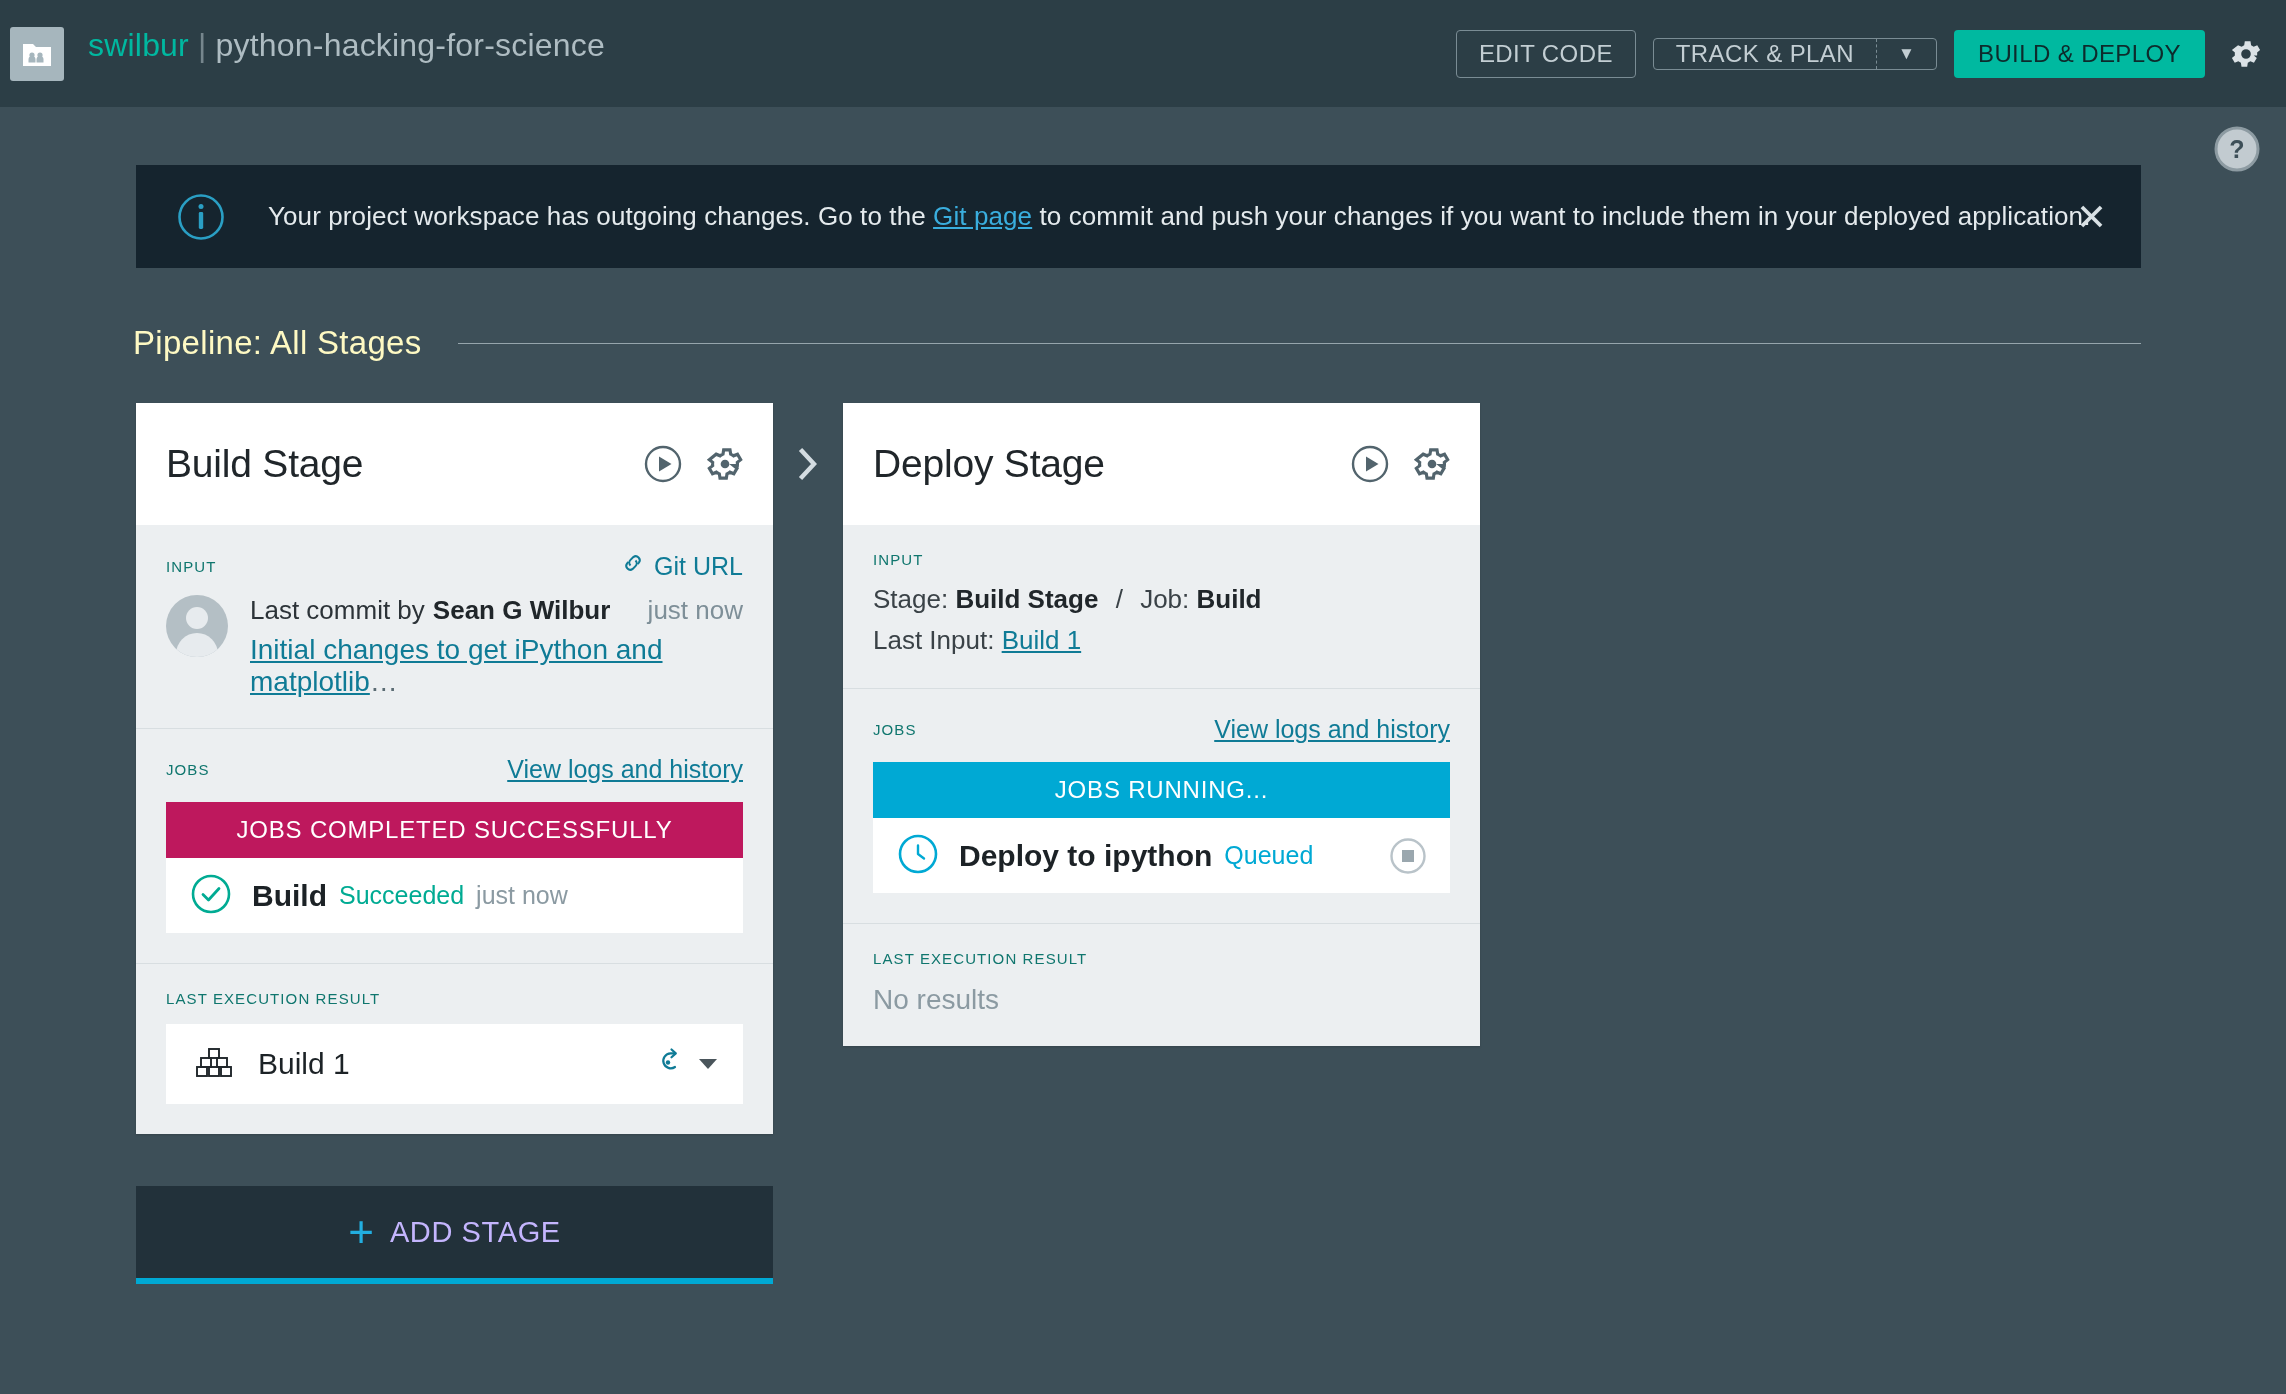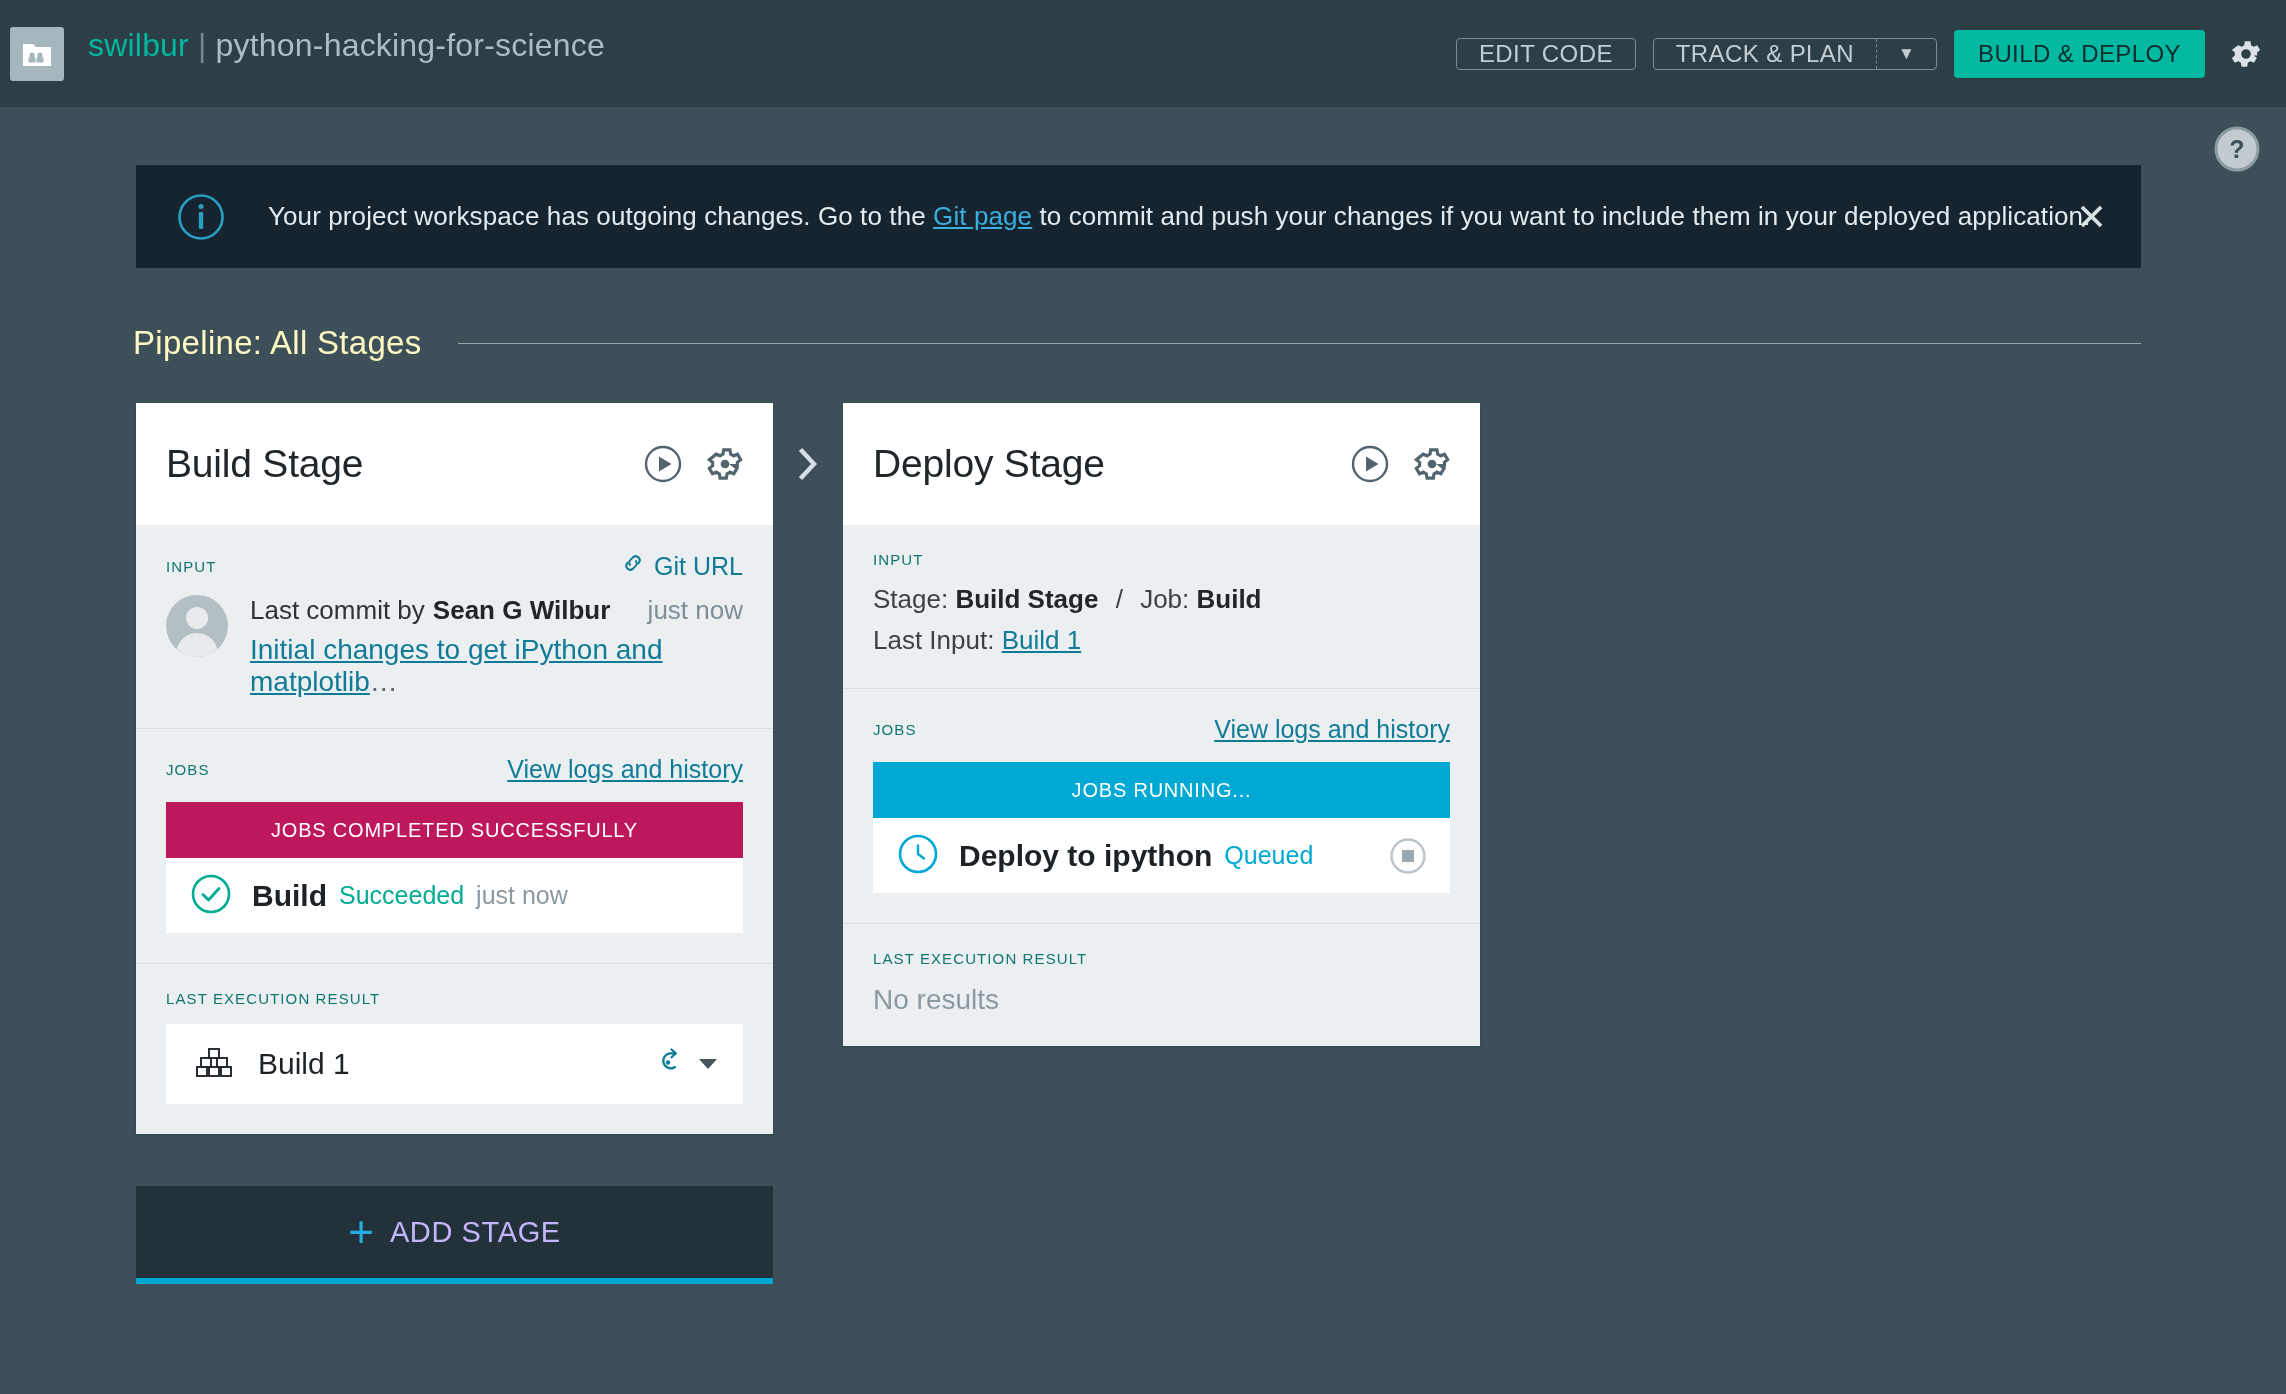--- a/index.html
+++ b/index.html
@@ -31,21 +31,21 @@
   }
   .brand-org { color: #00b8a0; }
   .brand-sep { color: #76868d; margin: 0 9px; font-weight: 300; }
   .brand-proj { color: #aebcc2; }
 
   .topbar-actions {
     position: absolute; right: 20px; top: 0; height: 107px;
     display: flex; align-items: center; gap: 17px;
   }
   .btn-outline {
-    height: 32px; padding: 0 22px;
+    height: 48px; padding: 0 22px;
     border: 1px solid #7a8c94;
     border-radius: 4px;
     background: transparent;
     color: #c3ced3; font-size: 24px;
     letter-spacing: .4px;
     display: flex; align-items: center; justify-content: center;
     font-family: "Liberation Sans", sans-serif;
     cursor: pointer;
   }
   .btn-split {
@@ -180,21 +180,21 @@
 
   .kv { color: #20262a; font-size: 26px; margin-top: 14px; line-height: 1.35; }
   .kv .k { color: #3a4247; }
   .kv .v { font-weight: bold; }
   .kv .sl { color: #3a4247; margin: 0 10px; }
   .kv a { color: #0f7b96; text-decoration: underline; cursor: pointer; }
 
   .status-bar {
     margin-top: 18px; height: 56px;
     display: flex; align-items: center; justify-content: center;
-    color: #fff; font-size: 20px; letter-spacing: .8px;
+    color: #fff; font-size: 24px; letter-spacing: .8px;
   }
   .status-bar.ok { background: #be185d; }
   .status-bar.run { background: #00a9d4; }
 
   .job-row {
     background: #fff; height: 75px;
     display: flex; align-items: center;
     padding: 0 22px 0 24px;
   }
   .job-name { font-size: 30px; color: #1c2226; font-weight: bold; margin-left: 20px; }

